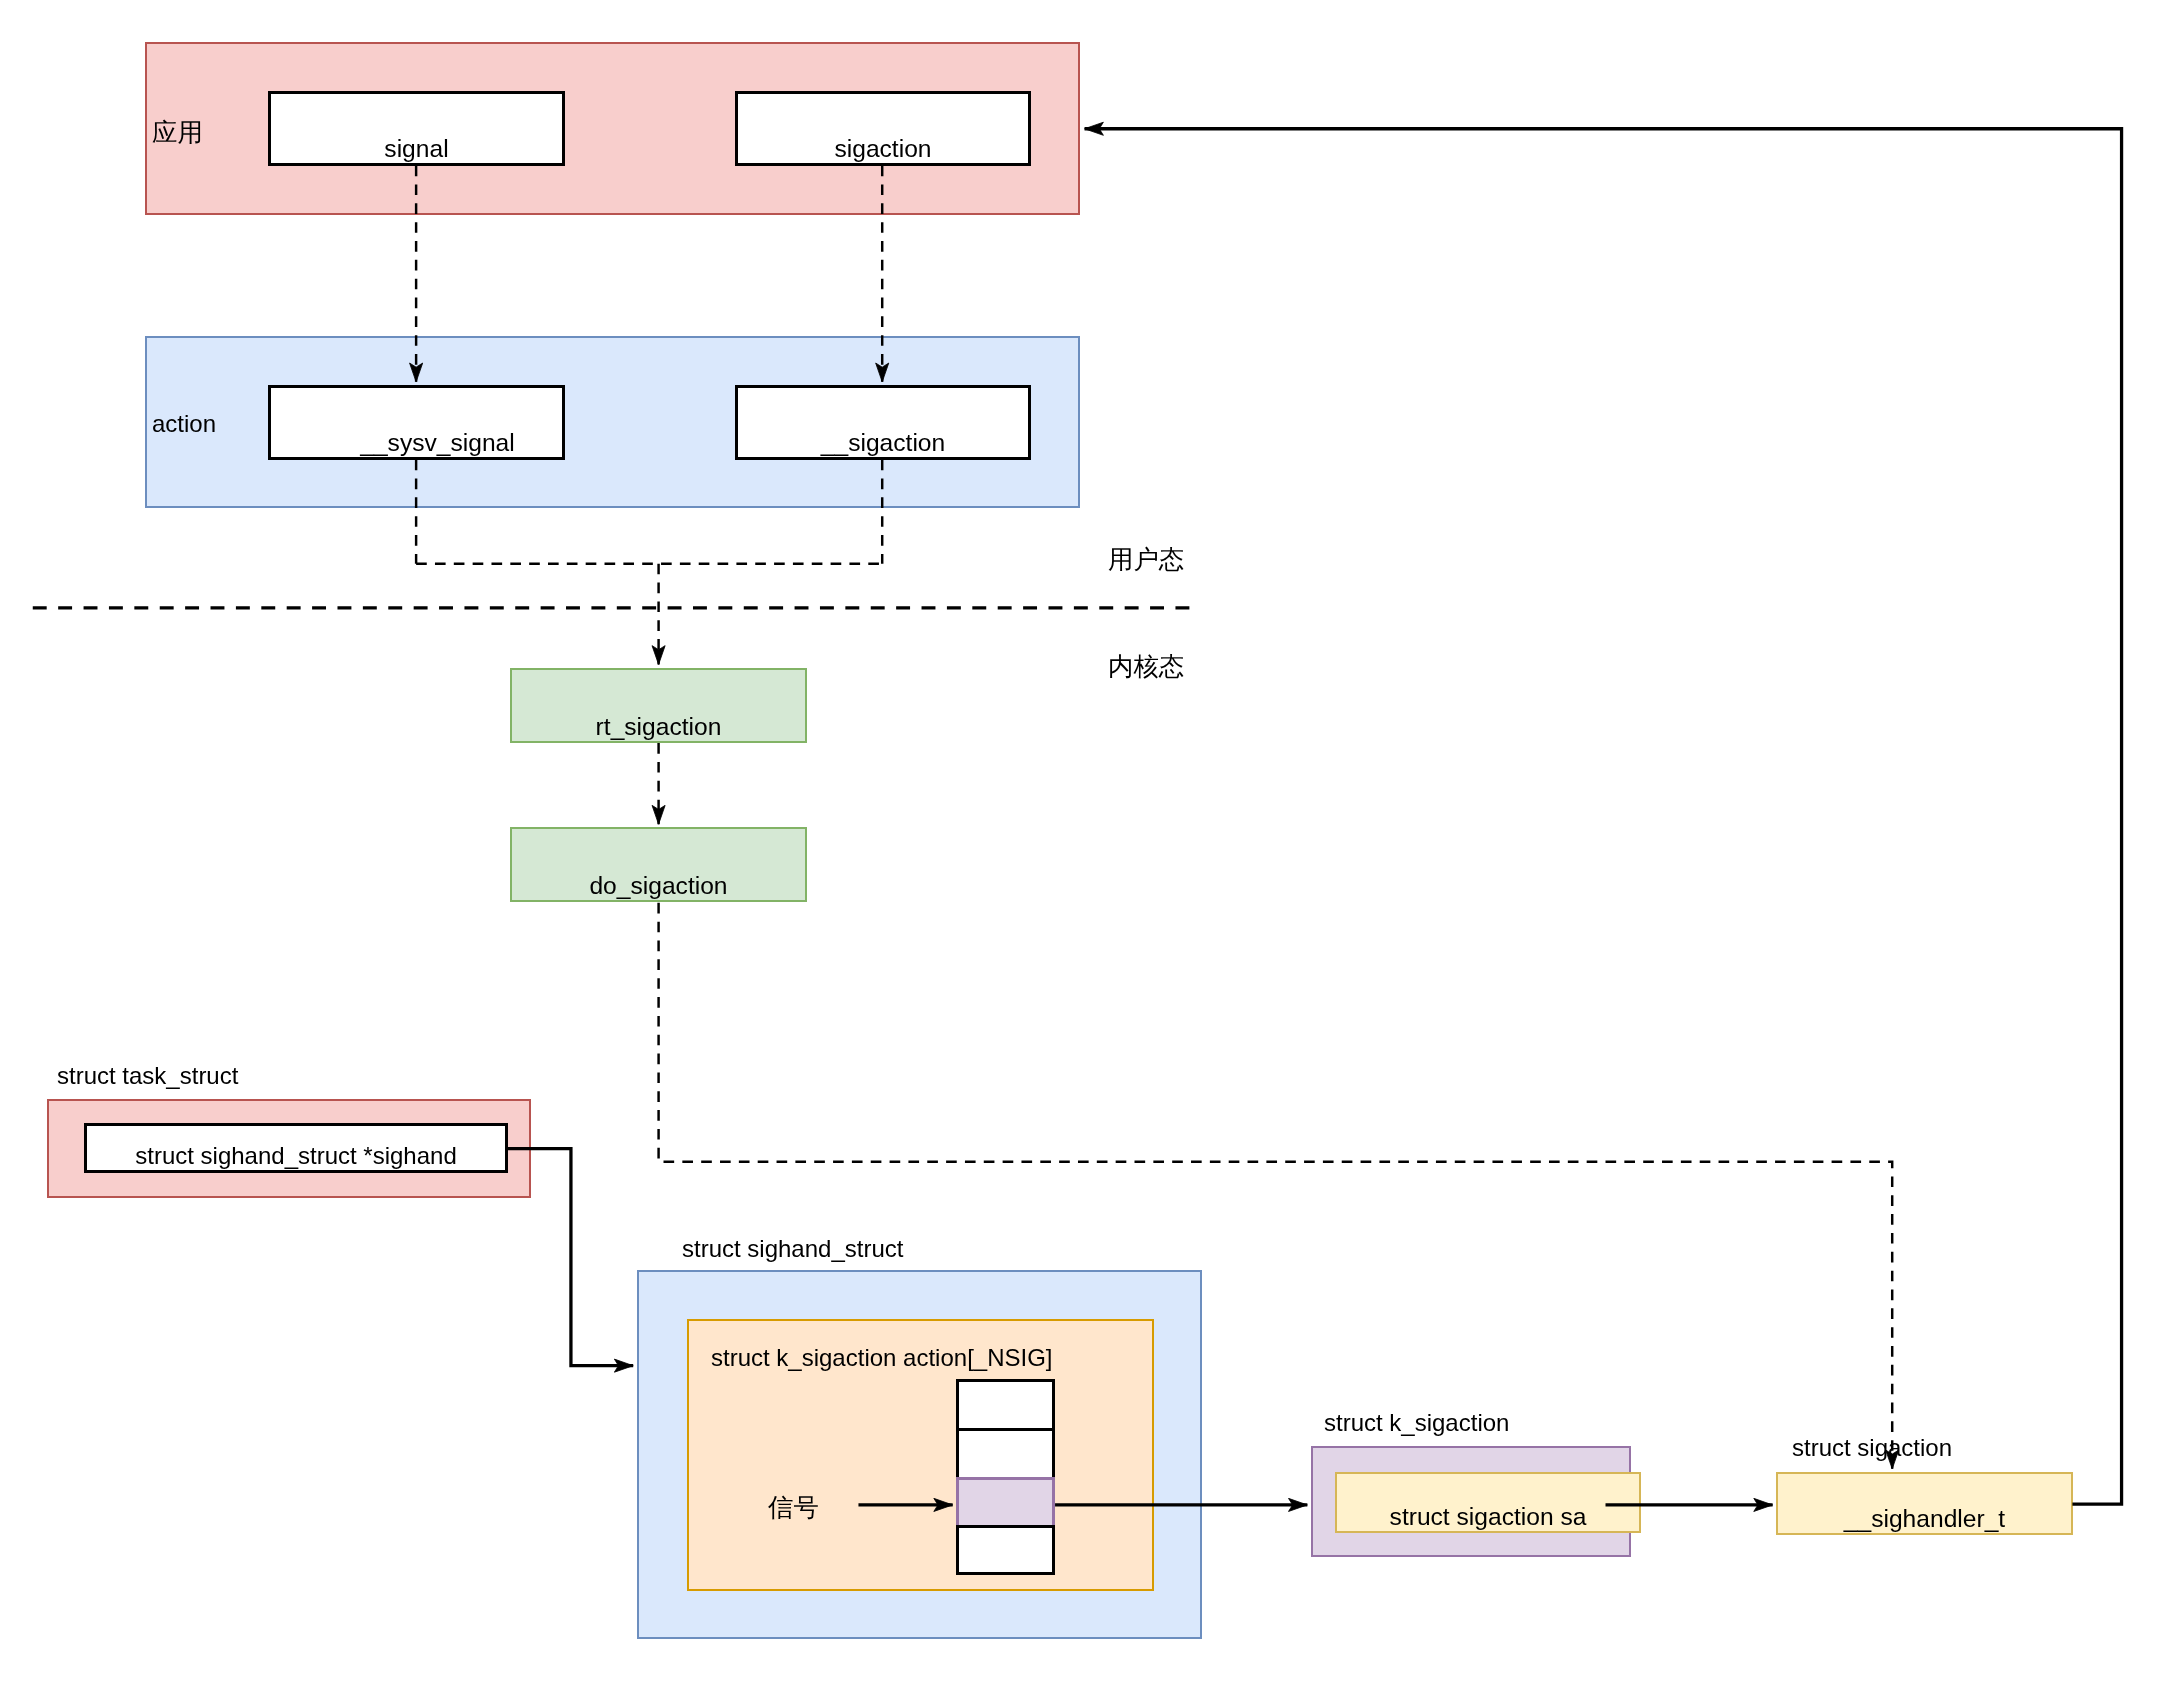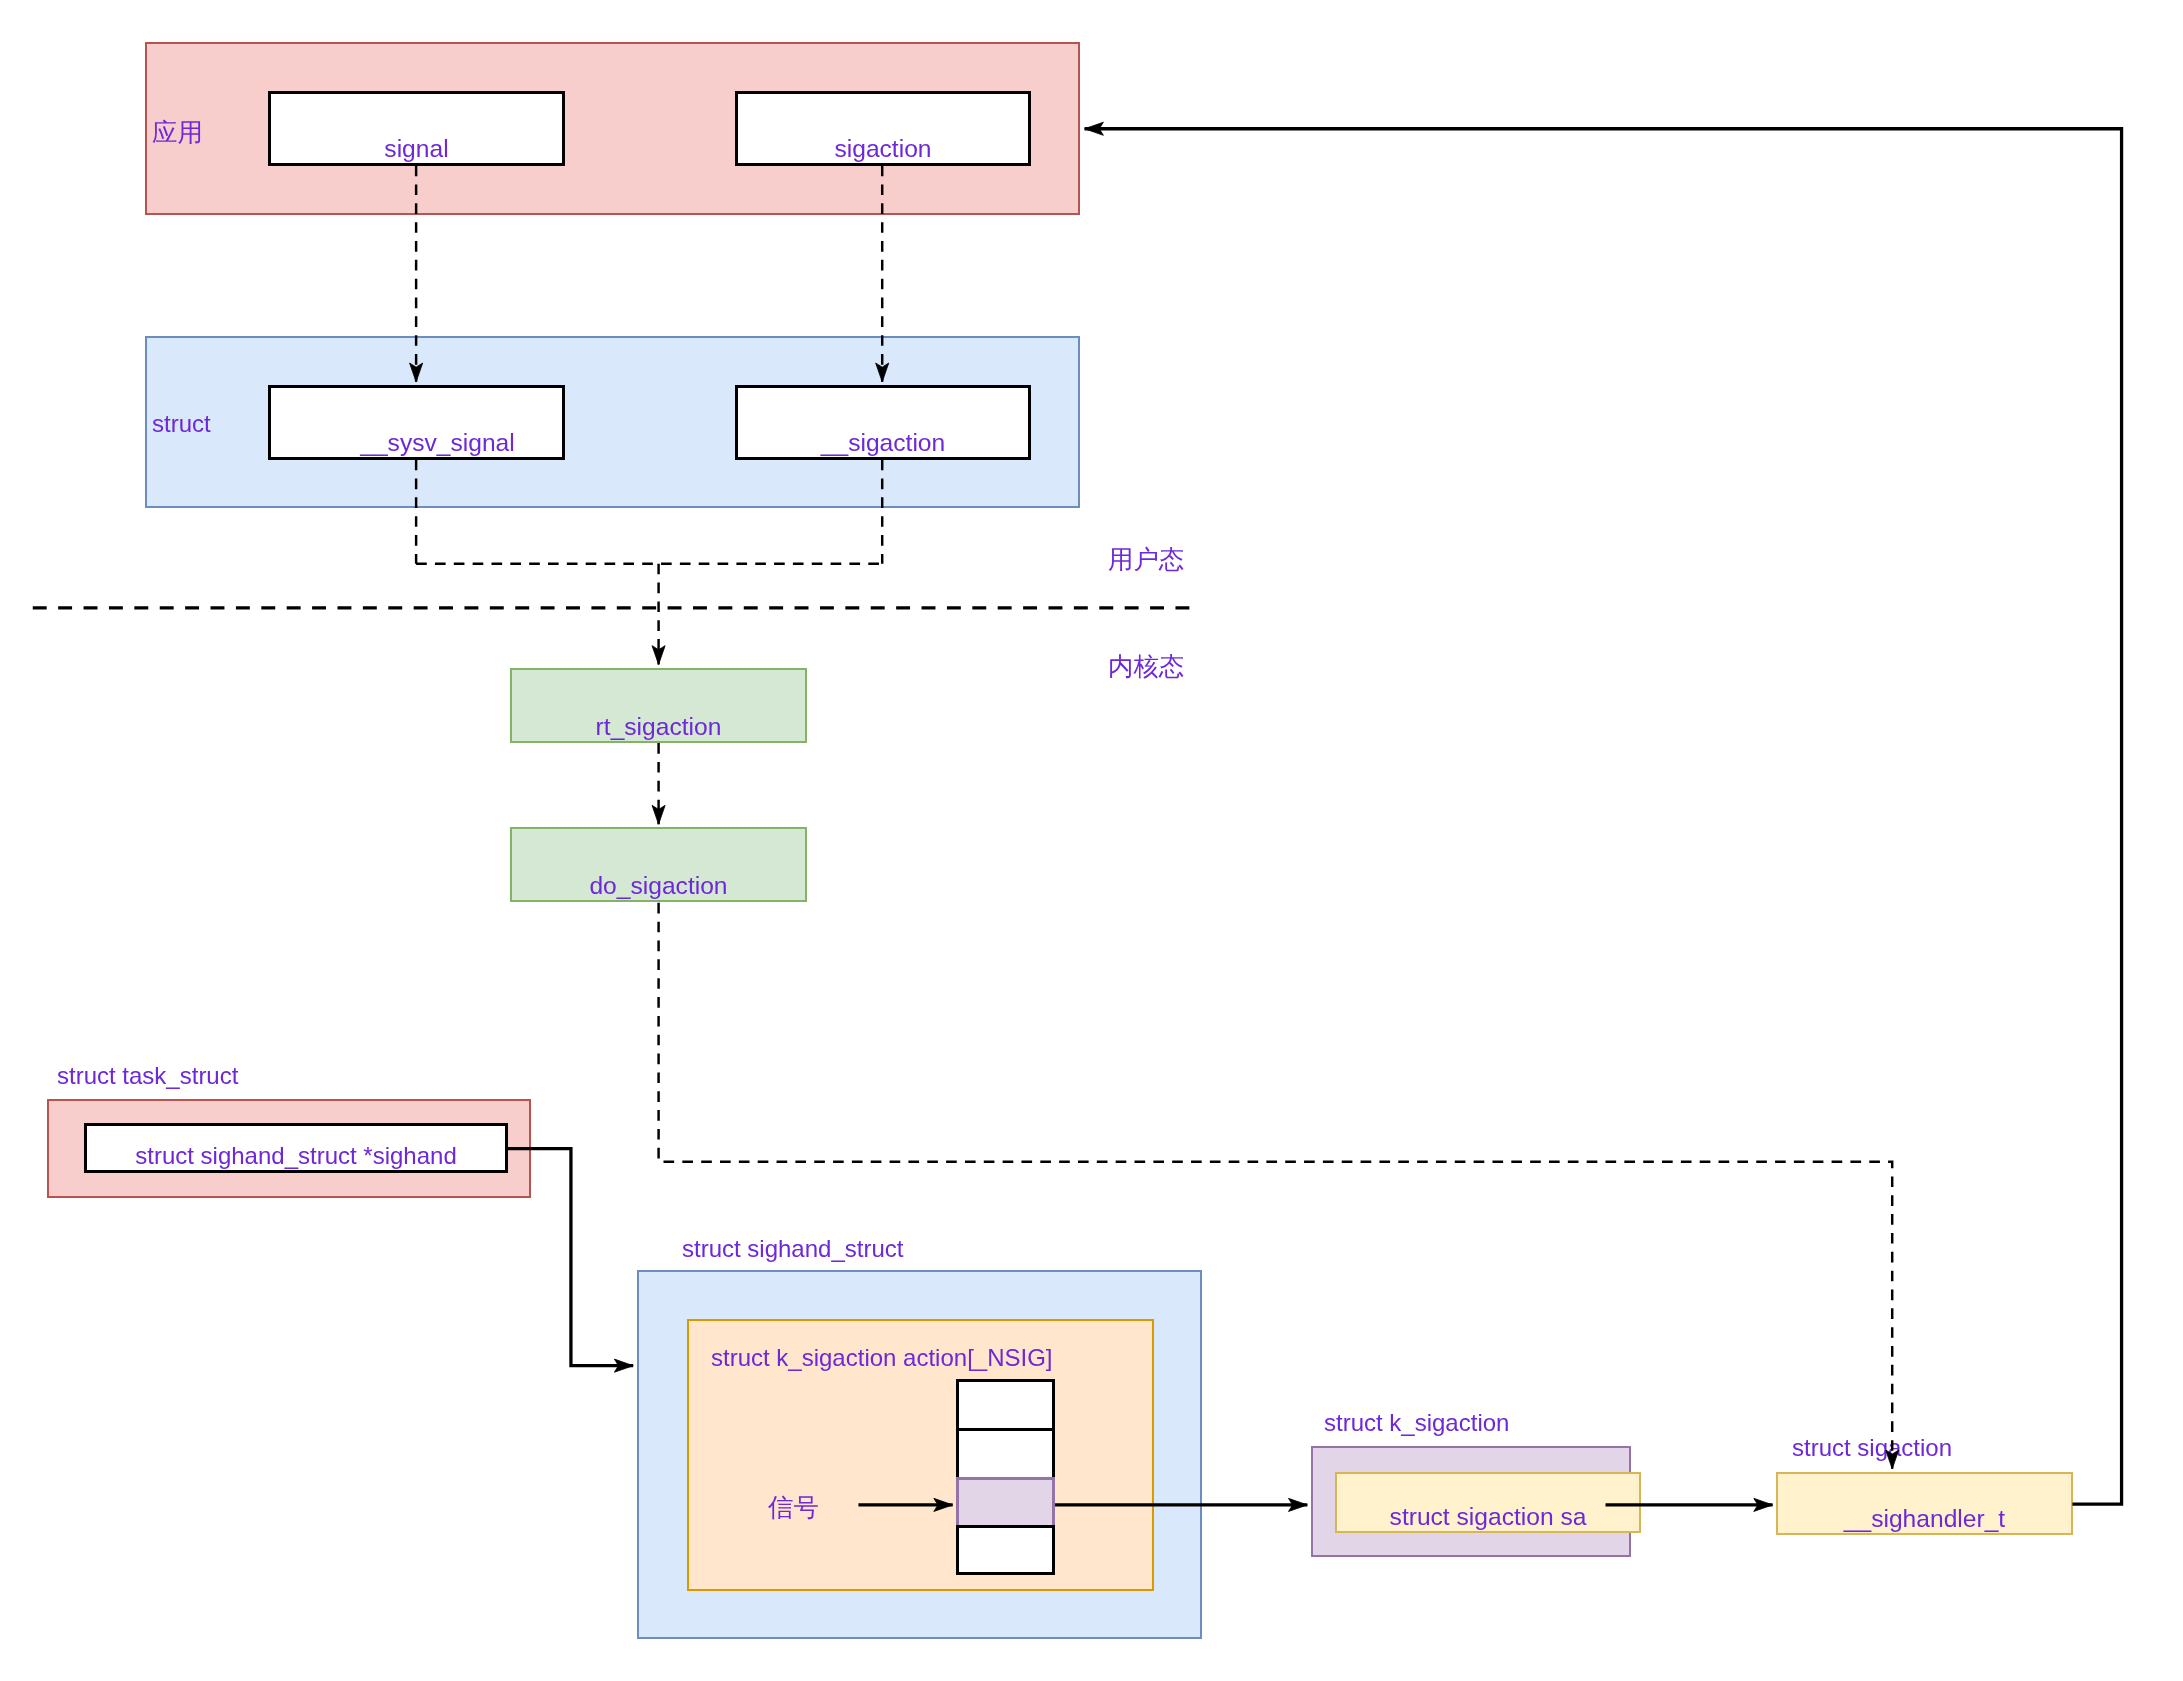--- a/index.html
+++ b/index.html
@@ -1,21 +1,21 @@
 <!DOCTYPE html>
 <html style="--red-fill: #f8cecc; --red-border: #b85450; --blue-fill: #dae8fc; --blue-border: #6c8ebf; --green-fill: #d5e8d4; --green-border: #82b366; --orange-fill: #ffe6cc; --orange-border: #d79b00; --purple-fill: #e1d5e7; --purple-border: #9673a6; --yellow-fill: #fff2cc; --yellow-border: #d6b656; --line-color: #000000;font-size:13px"><head>
 <meta charset="utf-8">
 <style>
   html,body{margin:0;padding:0;background:#ffffff;}
   #canvas{
     position:relative;
     width:2183px;height:1682px;
     background:#ffffff;
     font-family:"Liberation Sans","DejaVu Sans",sans-serif;
-    color:#6d28d9;
+    color:#000000;
   }
   .box{
     position:absolute;display:flex;align-items:flex-end;justify-content:center;
     box-sizing:border-box;white-space:nowrap;text-align:center;
   }
   .fn{ 
     background:#ffffff;border:3.3px solid #000000;font-size:24.6px;
   }
   .container-red{background:var(--red-fill,#f8cecc);border:2.5px solid var(--red-border,#b85450);}
   .container-blue{background:var(--blue-fill,#dae8fc);border:2.5px solid var(--blue-border,#6c8ebf);}
@@ -36,21 +36,21 @@
   <div class="box container-red" style="left:145px;top:42px;width:935px;height:173px;"></div>
   <div class="lbl" style="left:152px;top:116px;font-size:25.4px;">应用</div>
   <div class="box fn" style="left:268px;top:91px;width:297px;height:75px;">
     <span>signal</span>
   </div>
   <div class="box fn" style="left:735px;top:91px;width:296px;height:75px;">
     <span>sigaction</span>
   </div>
 
   <div class="box container-blue" style="left:145px;top:336px;width:935px;height:172px;"></div>
-  <div class="lbl" style="left:152px;top:410px;">struct</div>
+  <div class="lbl" style="left:152px;top:410px;">action</div>
   <div class="box fn" style="left:268px;top:385px;width:297px;height:75px;padding-left:42px;">
     <span>__sysv_signal</span>
   </div>
   <div class="box fn" style="left:735px;top:385px;width:296px;height:75px;">
     <span>__sigaction</span>
   </div>
 
   <div class="lbl" style="left:1108px;top:543px;font-size:25.4px;">用户态</div>
   <div class="lbl" style="left:1108px;top:650px;font-size:25.4px;">内核态</div>
 

